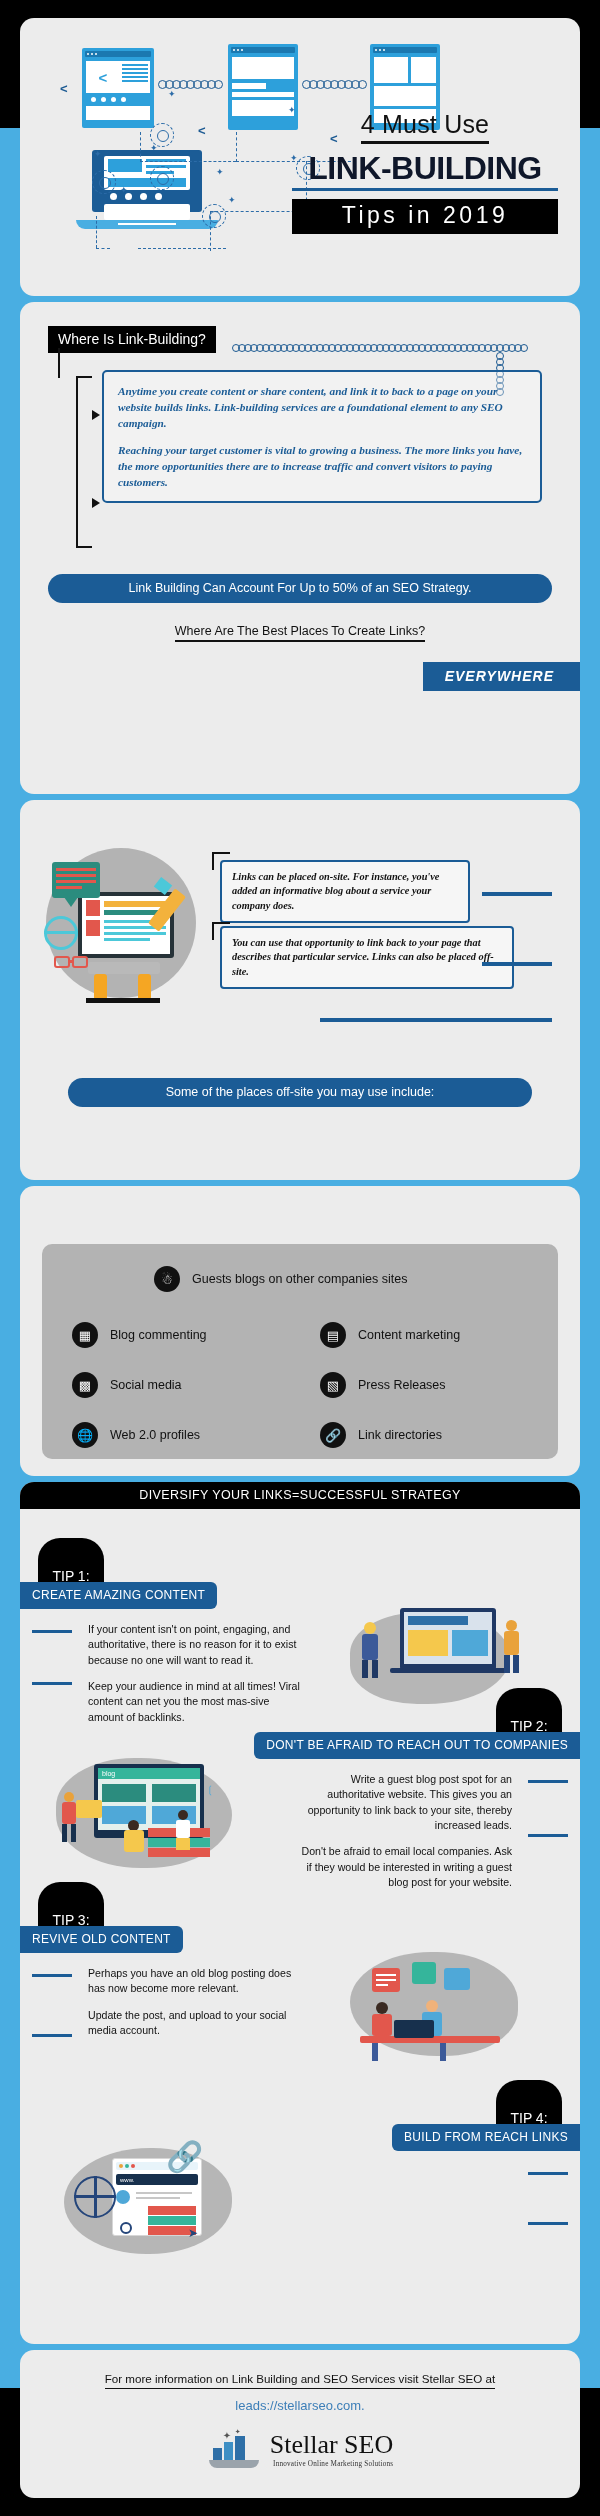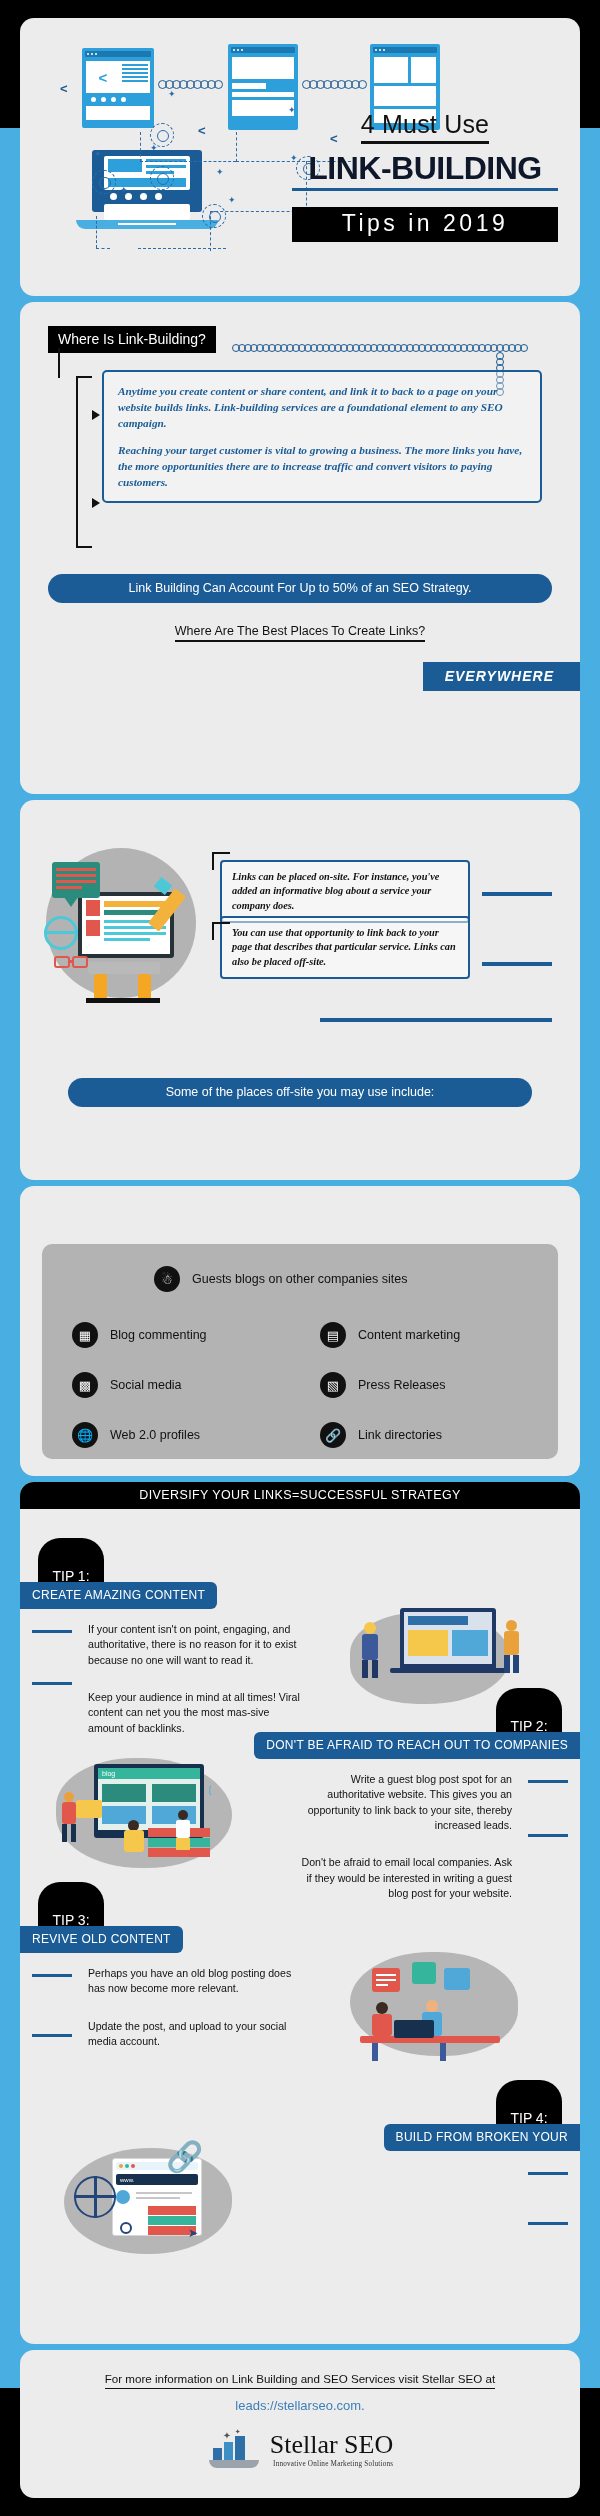--- a/index.html
+++ b/index.html
@@ -70,21 +70,21 @@
   .t-must {
     font-size: 25px; color: #111; letter-spacing: .2px;
     border-bottom: 3px solid #111; padding-bottom: 2px; display: inline-block;
   }
   .t-link {
     font-size: 32px; font-weight: 800; color: #0f172a; letter-spacing: -.5px;
     margin-top: 6px; border-bottom: 3px solid #1B5C96; padding-bottom: 1px;
   }
   .t-tips {
     background: #000; color: #fff; font-size: 23px; letter-spacing: 3.5px;
-    padding: 3px 6px 5px; margin-top: 16px;
+    padding: 3px 6px 5px; margin-top: 8px;
   }
 
   
   #sec2 { top: 302px; height: 492px; }
   .blk-tag {
     display: inline-block; background: #000; color: #fff;
     font-size: 14px; padding: 5px 10px 6px;
   }
   .chain-run { position: absolute; height: 8px; }
   .chain-run i {
@@ -181,21 +181,21 @@
     display: flex; align-items: flex-end; justify-content: center;
     padding-bottom: 6px; font-size: 14px;
   }
   .tipbar {
     position: absolute; background: #1B5C96; color: #fff;
     font-size: 12px; letter-spacing: .3px; padding: 6px 12px 7px;
     border-radius: 0 6px 6px 0;
   }
   .tipbar.rt { border-radius: 6px 0 0 6px; }
   .tiptext { position: absolute; font-size: 10.6px; color: #111; line-height: 1.45; }
-  .tiptext p + p { margin-top: 22px; }
+  .tiptext p + p { margin-top: 11px; }
   .dash {
     position: absolute; width: 40px; height: 2.5px; background: #1B5C96;
   }
   .art-blob { position: absolute; background: #b6b6b6; }
 
   
   #footer { top: 2350px; height: 148px; }
   .foot-line {
     position: absolute; left: 0; right: 0; top: 22px; text-align: center;
     font-size: 11.6px; color: #111;
@@ -487,21 +487,21 @@
       <div style="position:absolute;left:68px;top:162px;width:72px;height:12px;background:#b9b9b9;border-radius:2px;"></div>
       <div style="position:absolute;left:74px;top:174px;width:14px;height:24px;background:#F3A košik;"></div>
       <div style="position:absolute;left:74px;top:174px;width:13px;height:26px;background:#F5A623;border-radius:3px;"></div>
       <div style="position:absolute;left:118px;top:174px;width:13px;height:26px;background:#F5A623;border-radius:3px;"></div>
       <div style="position:absolute;left:66px;top:198px;width:74px;height:5px;background:#111;"></div>
     </div>
 
     <div class="callout" style="left:200px; top:60px; width:250px;">Links can be placed on-site. For instance, you've added an informative blog about a service your company does.</div>
     <div class="corner-tl" style="left:192px; top:52px;"></div>
 
-    <div class="callout" style="left:200px; top:116px; width:250px;">You can use that opportunity to link back to your page that describes that particular service. Links can also be placed off-site.</div>
+    <div class="callout" style="left:200px; top:126px; width:294px;">You can use that opportunity to link back to your page that describes that particular service. Links can also be placed off-site.</div>
     <div class="corner-tl" style="left:192px; top:122px;"></div>
 
     <div class="barline" style="left:462px; top:92px; width:70px;"></div>
     <div class="barline" style="left:462px; top:162px; width:70px;"></div>
     <div class="barline" style="left:300px; top:218px; width:232px;"></div>
 
     <div class="pill-blue" style="left:48px; top:278px; width:464px;">Some of the places off-site you may use include:</div>
   </div>
 
   <div class="panel" id="sec4">
@@ -626,21 +626,21 @@
       <div style="position:absolute;left:348px;top:554px;width:24px;height:6px;background:#17304D;"></div>
       <div style="position:absolute;left:406px;top:518px;width:12px;height:12px;border-radius:50%;background:#F0B27A;"></div>
       <div style="position:absolute;left:402px;top:530px;width:20px;height:24px;background:#4FA8D8;border-radius:3px;"></div>
       <div style="position:absolute;left:340px;top:554px;width:140px;height:7px;background:#E2574C;border-radius:2px;"></div>
       <div style="position:absolute;left:374px;top:538px;width:40px;height:18px;background:#17304D;border-radius:2px;"></div>
       <div style="position:absolute;left:352px;top:561px;width:6px;height:18px;background:#3C5A99;"></div>
       <div style="position:absolute;left:420px;top:561px;width:6px;height:18px;background:#3C5A99;"></div>
     </div>
 
     <div class="tipnum" style="right:18px; top:598px;">TIP 4:</div>
-    <div class="tipbar rt" style="right:0; top:642px;">BUILD FROM BROKEN YOUR</div>
+    <div class="tipbar rt" style="right:0; top:642px;">BUILD FROM REACH LINKS</div>
     <div class="dash" style="right:12px; top:690px;"></div>
     <div class="dash" style="right:12px; top:740px;"></div>
     <div>
       <div class="art-blob" style="left:44px; top:666px; width:168px; height:106px; border-radius:52% 48% 50% 50%;"></div>
       <div style="position:absolute;left:92px;top:676px;width:90px;height:78px;background:#fff;border-radius:3px;border:1px solid #d6d6d6;"></div>
       <div style="position:absolute;left:96px;top:680px;width:82px;height:8px;background:#E8F4FA;border-radius:2px;"></div>
       <div style="position:absolute;left:99px;top:682px;width:4px;height:4px;border-radius:50%;background:#E9A23B;"></div>
       <div style="position:absolute;left:105px;top:682px;width:4px;height:4px;border-radius:50%;background:#35B59B;"></div>
       <div style="position:absolute;left:111px;top:682px;width:4px;height:4px;border-radius:50%;background:#E2574C;"></div>
       <div style="position:absolute;left:96px;top:692px;width:82px;height:11px;background:#17304D;border-radius:2px;"></div>

